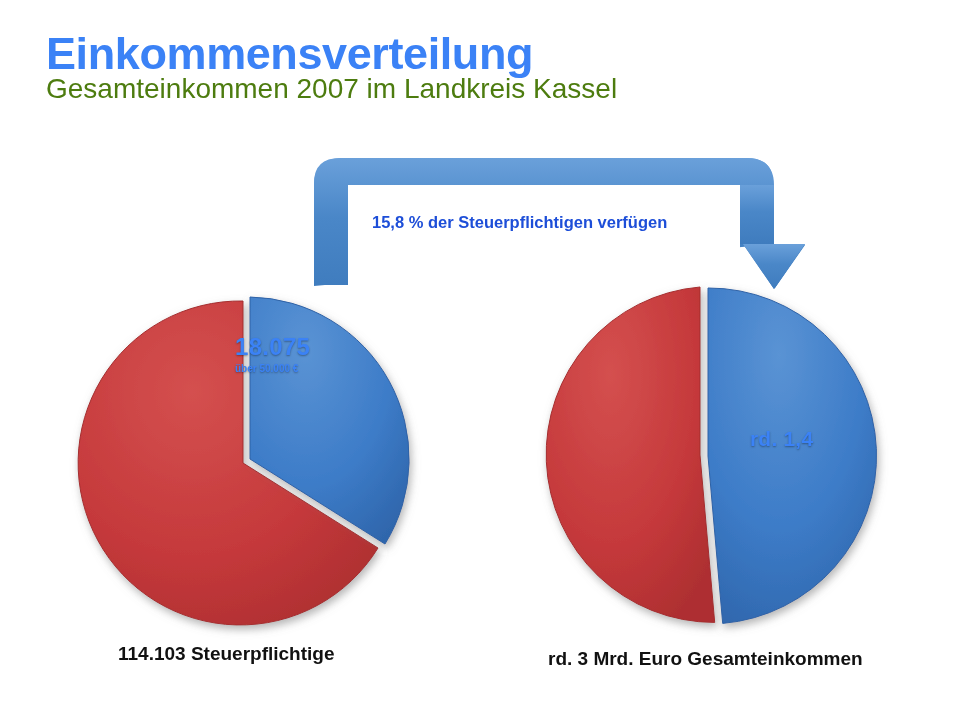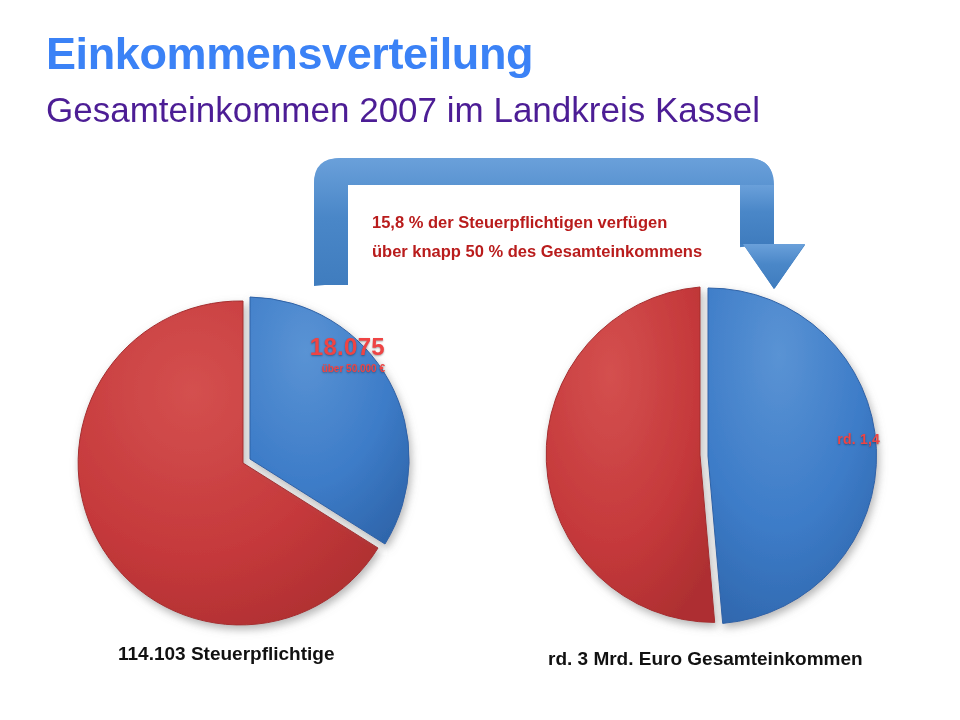--- a/index.html
+++ b/index.html
@@ -23,56 +23,56 @@
     top: 28px;
     font-size: 45px;
     font-weight: bold;
     letter-spacing: -0.4px;
     color: #3b82f6;
     white-space: nowrap;
   }
   #slide-subtitle {
     position: absolute;
     left: 46px;
-    top: 90px;
-    font-size: 35px;
+    top: 73px;
+    font-size: 28px;
     font-weight: normal;
-    color: #4c1d95;
+    color: #4d7c0f;
     white-space: nowrap;
   }
 
   
   #callout-arrow-svg {
     position: absolute;
     left: 300px;
     top: 145px;
     width: 520px;
     height: 155px;
   }
   #callout-text {
     position: absolute;
     left: 372px;
     top: 208px;
     width: 380px;
     font-size: 16.5px;
     font-weight: bold;
     line-height: 29px;
-    color: #b91c1c;
+    color: #1d4ed8;
     white-space: nowrap;
   }
 
   
   .pie-svg { position: absolute; }
   #pie-left-svg  { left: 60px;  top: 280px; width: 380px; height: 370px; }
   #pie-right-svg { left: 505px; top: 270px; width: 400px; height: 380px; }
 
   .slice-label {
     position: absolute;
-    text-align: right;
-    color: #ef4444;
+    text-align: left;
+    color: #3b82f6;
     text-shadow: 0 1px 2px rgba(0,0,0,0.35);
     pointer-events: none;
   }
   #pie-left-label {
     left: 235px;
     top: 333px;
     width: 150px;
   }
   #pie-left-label .big {
     display: block;
@@ -86,24 +86,25 @@
     font-weight: bold;
     margin-top: 2px;
   }
   #pie-right-label {
     left: 710px;
     top: 424px;
     width: 170px;
   }
   #pie-right-label .big {
     display: block;
-    font-size: 14px;
+    font-size: 21px;
     font-weight: bold;
     line-height: 30px;
     letter-spacing: 0.2px;
+    margin-left: 40px;
   }
 
   
   .pie-caption {
     position: absolute;
     font-size: 19px;
     font-weight: bold;
     color: #111111;
     white-space: nowrap;
   }
@@ -170,21 +171,20 @@
            L 14,141
            Z" fill="none"></path>
   <rect x="48" y="40" width="392" height="101" fill="#ffffff"></rect>
   <path d="M 48,40 L 48,55 Q 48,40 63,40 Z" fill="#ffffff"></path>
   <rect x="440" y="40" width="34" height="59" fill="url(#arrowGrad)"></rect>
   <path d="M 443,99 L 474,144 L 505,99 Z" fill="url(#arrowGrad)"></path>
 </svg>
 
 <div id="callout-text">
   <div>15,8 % der Steuerpflichtigen verfügen</div>
-  <div>über knapp 50 % des Gesamteinkommens</div>
 </div>
 
 <svg id="pie-left-svg" class="pie-svg" viewBox="0 0 380 370">
   <defs>
     <radialGradient id="redGradL" cx="38%" cy="28%" r="82%">
       <stop offset="0%" stop-color="#D4504F"></stop>
       <stop offset="62%" stop-color="#C5393B"></stop>
       <stop offset="100%" stop-color="#AE2F31"></stop>
     </radialGradient>
     <radialGradient id="blueGradL" cx="35%" cy="22%" r="90%">

